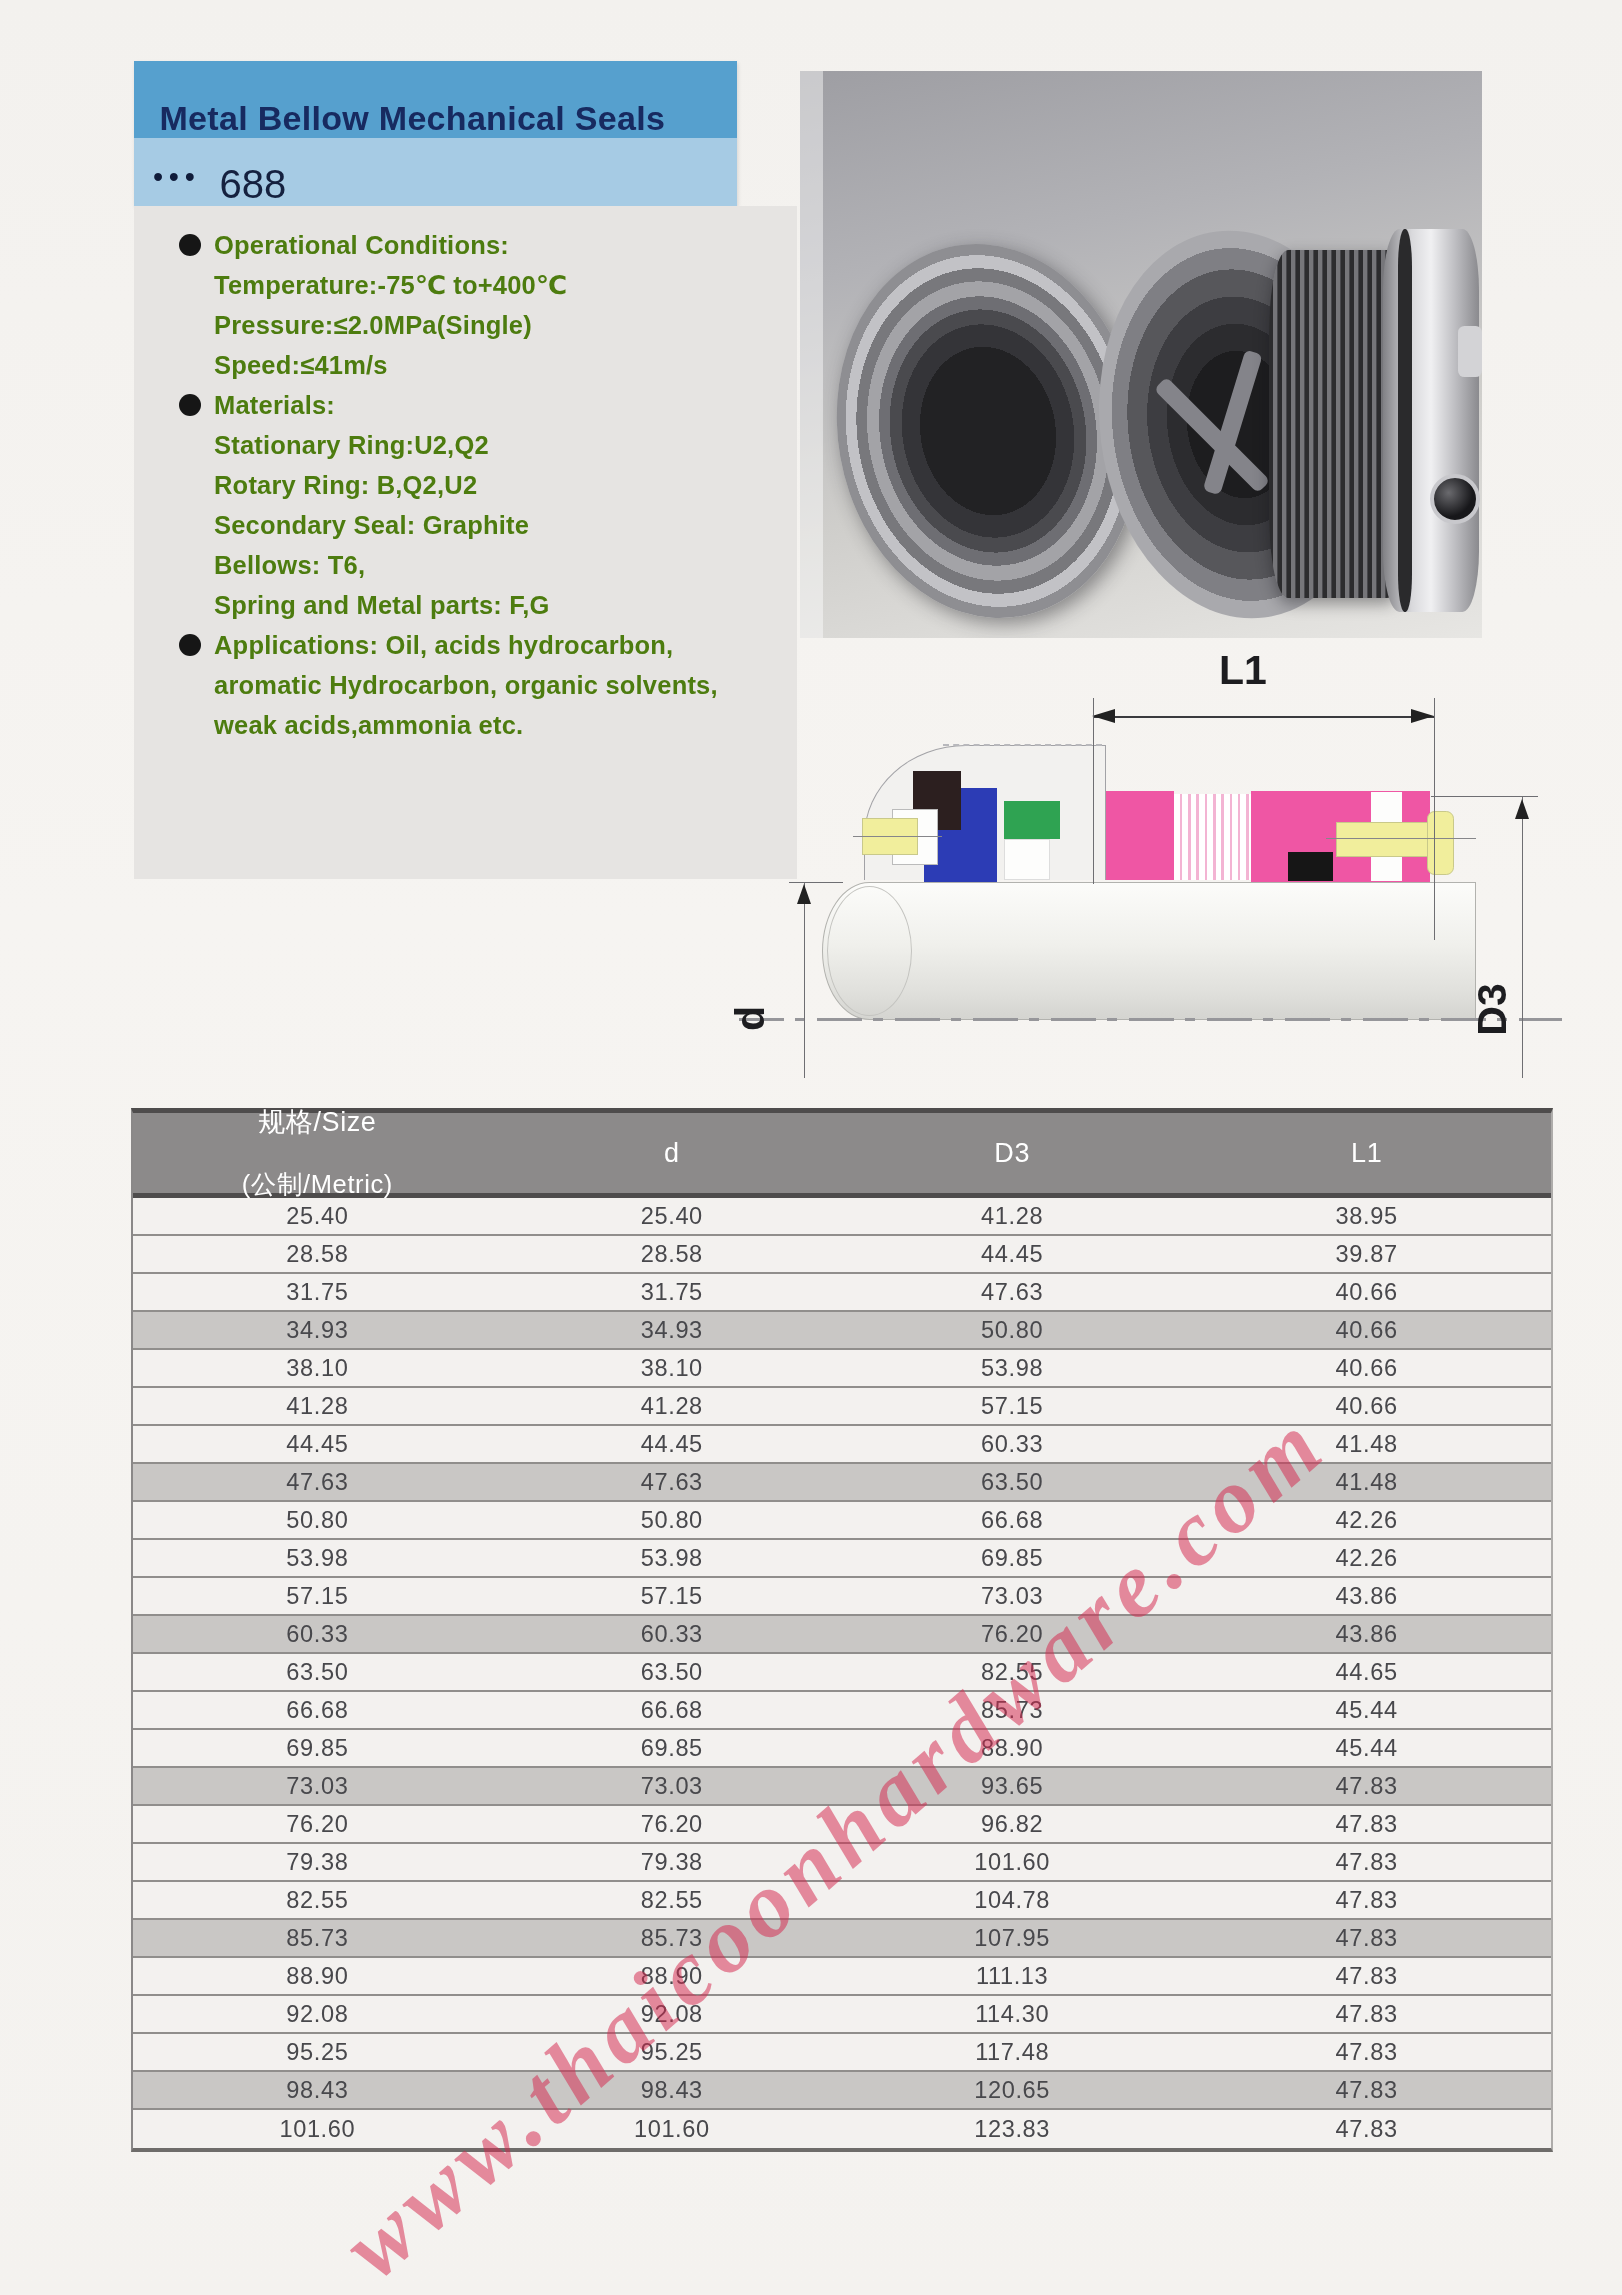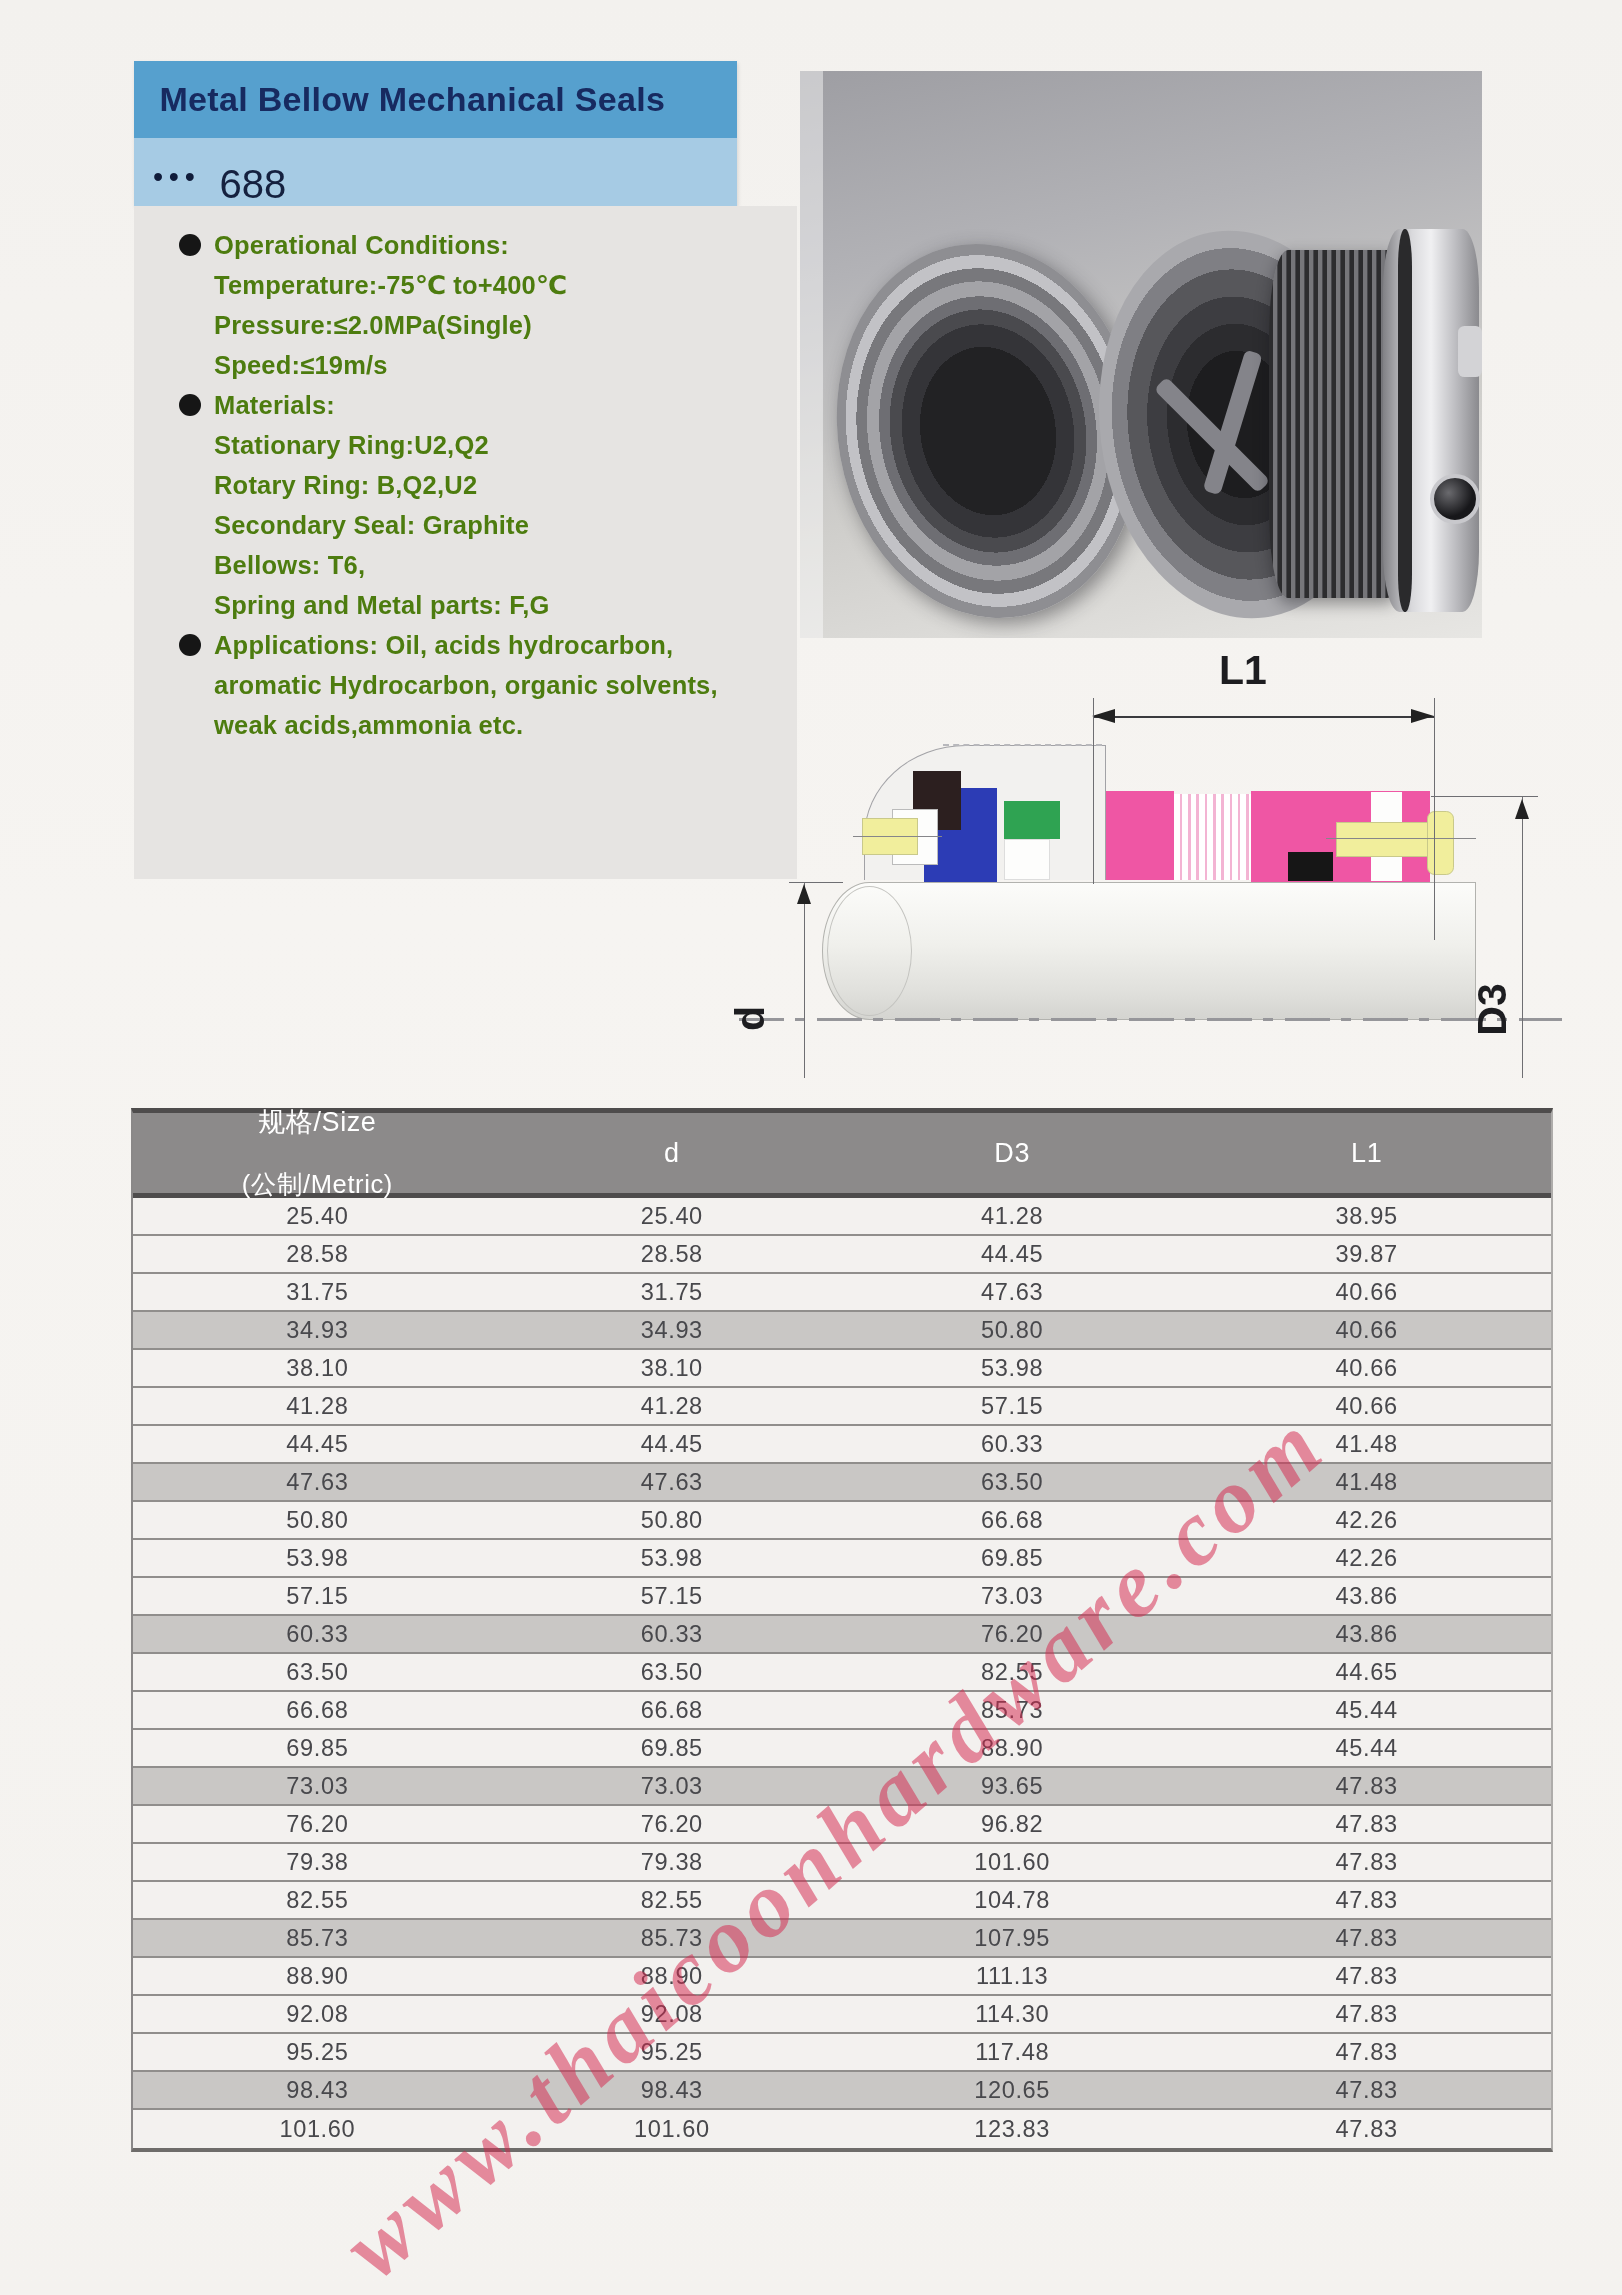--- a/index.html
+++ b/index.html
@@ -5,21 +5,21 @@
   html,body{margin:0;padding:0;background:#dddbd8;}
   .page{
     position:relative; width:1622px; height:2295px;
     background:linear-gradient(180deg,#f3f1ee 0%,#f6f4f1 40%,#f4f2ef 100%);
     font-family:"Liberation Sans","DejaVu Sans",sans-serif;
     overflow:hidden;
   }
   
   .hdr{position:absolute; left:134px; top:61px; width:603px; height:145px;
        box-shadow:1.3px 1.9px 3.8px rgba(0,0,0,0.12);}
-  .hdr-dark{height:77px; background:#56a0ce; display:flex; align-items:center; padding-left:25.5px; box-sizing:border-box;}
+  .hdr-dark{height:77px; background:#56a0ce; display:flex; align-items:flex-end; padding-left:25.5px; box-sizing:border-box;}
   .hdr-title{font-size:34px; font-weight:bold; color:#172a60; letter-spacing:0.3px;}
   .hdr-light{height:69px; background:#a6cbe4; display:flex; align-items:center; padding-left:19px; box-sizing:border-box;}
   .hdr-dots{font-size:29px; color:#101c3a; letter-spacing:5.7px; line-height:1; margin-top:9px;}
   .hdr-model{font-size:40px; color:#15213f; margin-left:19px;margin-top:24px;}
   
   .panel{position:absolute; left:134px; top:206px; width:663px; height:673px; background:#e6e4e2;}
   .info-list{position:absolute; left:0; top:19px; width:100%;}
   .info-row{position:relative; height:40px; display:flex; align-items:center; padding-left:80px; box-sizing:border-box;}
   .bullet{position:absolute; left:45px; top:50%; transform:translateY(-50%);
           width:22px; height:22px; border-radius:50%; background:#161616;}
@@ -134,21 +134,21 @@
           <span class="bullet"></span>
           <span class="info-text">Operational Conditions:</span>
         </div>
         <div class="info-row">
           <span class="info-text">Temperature:-75℃ to+400℃</span>
         </div>
         <div class="info-row">
           <span class="info-text">Pressure:≤2.0MPa(Single)</span>
         </div>
         <div class="info-row">
-          <span class="info-text">Speed:≤19m/s</span>
+          <span class="info-text">Speed:≤41m/s</span>
         </div>
         <div class="info-row">
           <span class="bullet"></span>
           <span class="info-text">Materials:</span>
         </div>
         <div class="info-row">
           <span class="info-text">Stationary Ring:U2,Q2</span>
         </div>
         <div class="info-row">
           <span class="info-text">Rotary Ring: B,Q2,U2</span>

